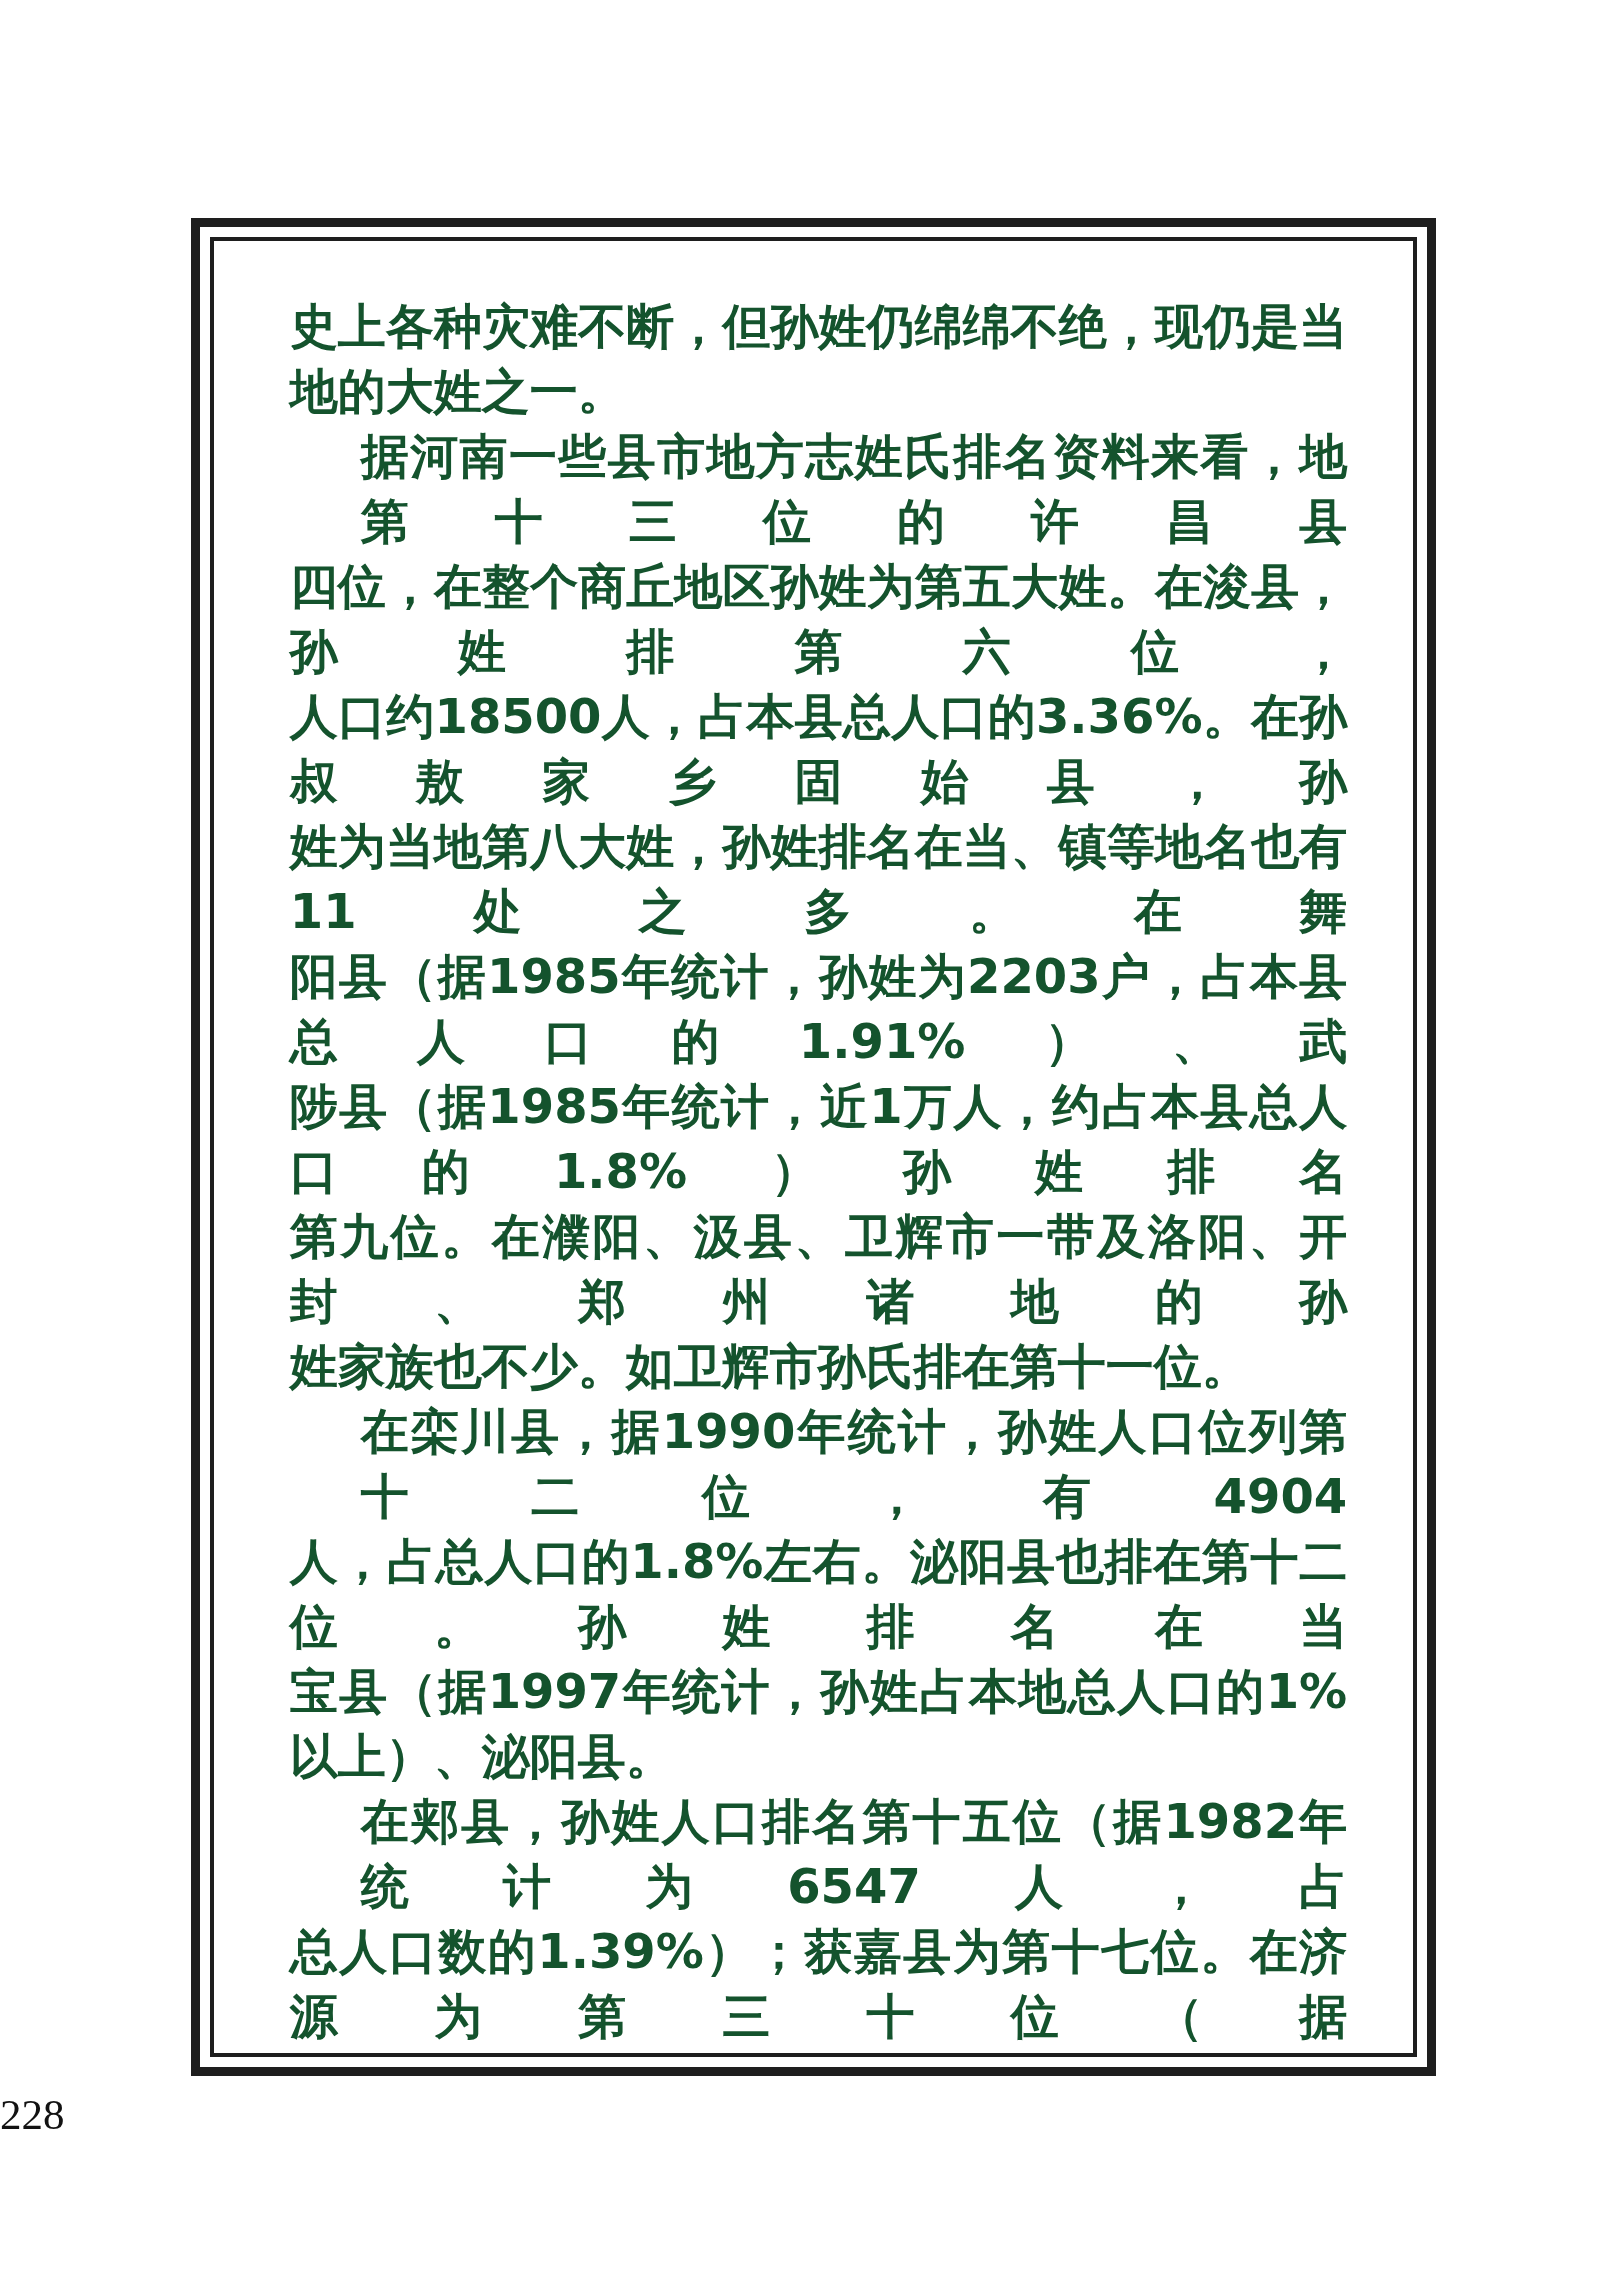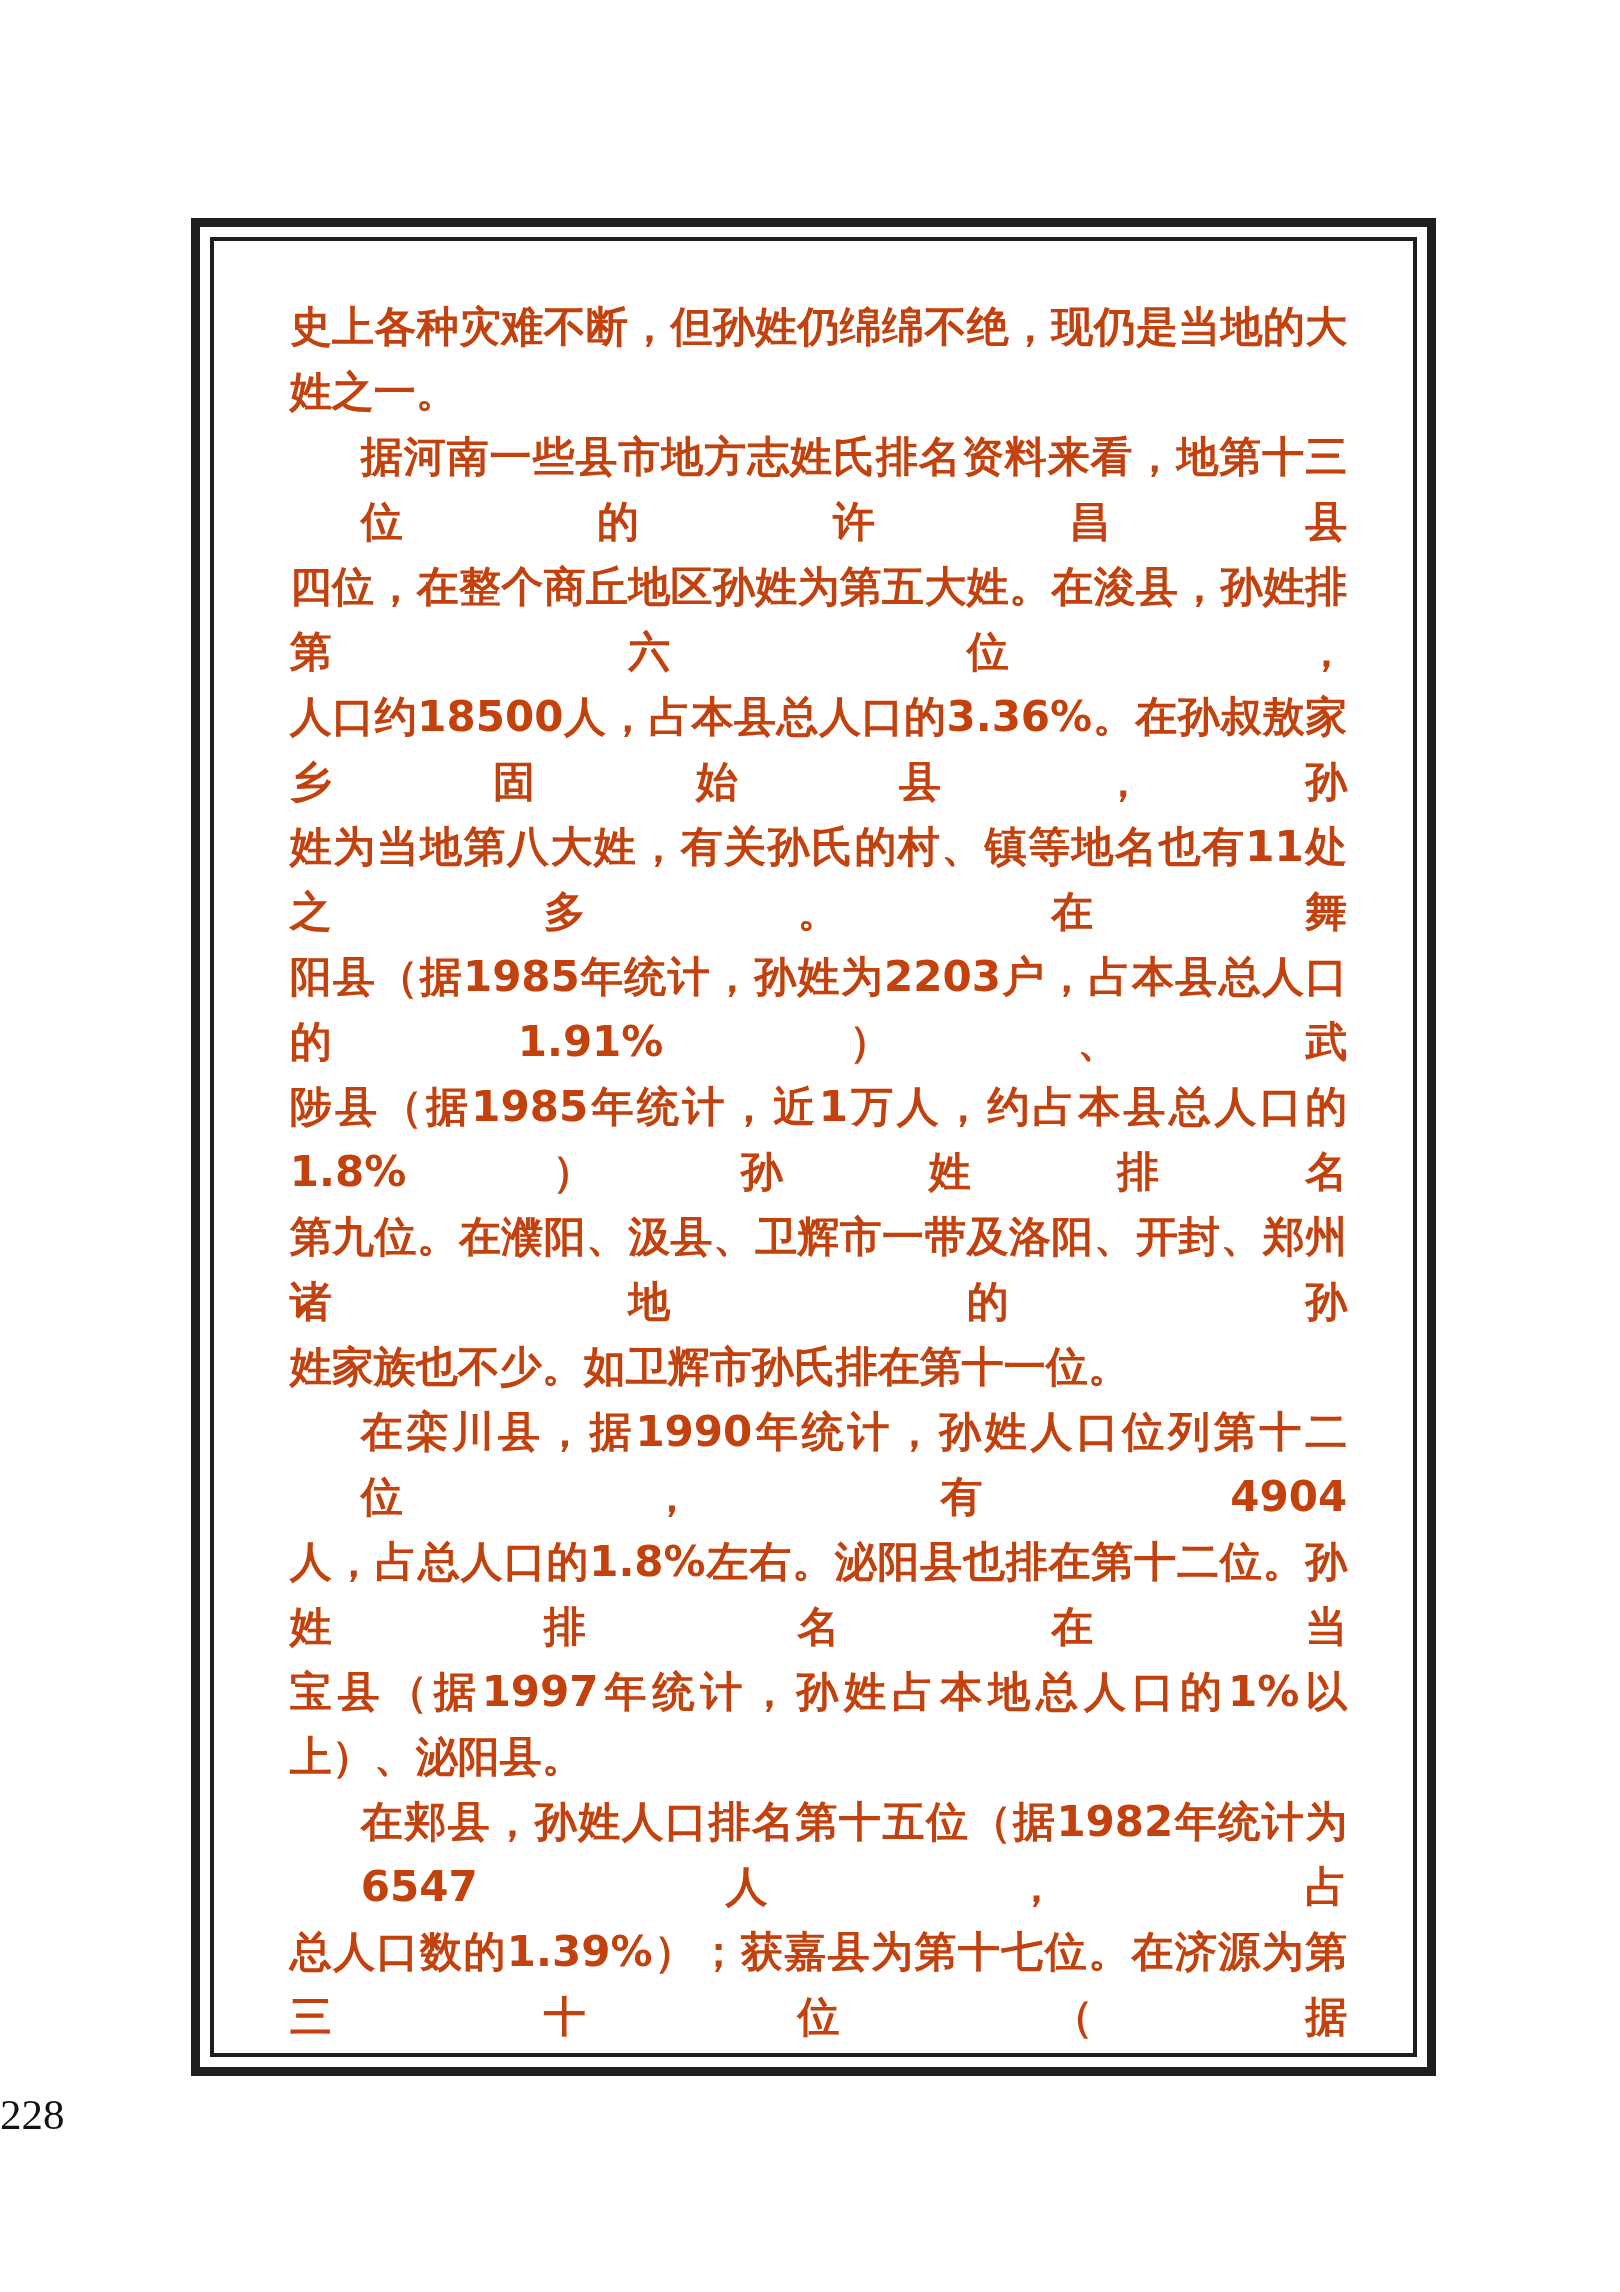--- a/index.html
+++ b/index.html
@@ -28,22 +28,22 @@
     bottom: 9.8px;
     border: 4.9px solid #1e1e1e;
   }
   .text-block {
     position: absolute;
     left: 0;
     top: 0;
     right: 0;
     bottom: 0;
     padding: 53px 66px 0 76px;
-    color: #c2410c;
-    font-size: 42px;
+    color: #14532d;
+    font-size: 48px;
     line-height: 65px;
     font-weight: bold;
     letter-spacing: 0;
   }
   .line { text-align: justify; }
   .fill { text-align-last: justify; }
   .para-end { text-align-last: left; }
   .indent { padding-left: 71px; }
   .page-number {
     position: absolute;
@@ -61,21 +61,21 @@
 
 <div class="page">
 
   <div class="frame-outer">
     <div class="frame-inner">
       <div class="text-block">
         <div class="line para-end">史上各种灾难不断，但孙姓仍绵绵不绝，现仍是当地的大姓之一。</div>
         <div class="line fill indent">据河南一些县市地方志姓氏排名资料来看，地第十三位的许昌县</div>
         <div class="line fill">四位，在整个商丘地区孙姓为第五大姓。在浚县，孙姓排第六位，</div>
         <div class="line fill">人口约18500人，占本县总人口的3.36%。在孙叔敖家乡固始县，孙</div>
-        <div class="line fill">姓为当地第八大姓，有关孙氏的村、镇等地名也有11处之多。在舞</div>
+        <div class="line fill">姓为当地第八大姓，孙姓排名在当、镇等地名也有11处之多。在舞</div>
         <div class="line fill">阳县（据1985年统计，孙姓为2203户，占本县总人口的1.91%）、武</div>
         <div class="line fill">陟县（据1985年统计，近1万人，约占本县总人口的1.8%）孙姓排名</div>
         <div class="line fill">第九位。在濮阳、汲县、卫辉市一带及洛阳、开封、郑州诸地的孙</div>
         <div class="line para-end">姓家族也不少。如卫辉市孙氏排在第十一位。</div>
         <div class="line fill indent">在栾川县，据1990年统计，孙姓人口位列第十二位，有4904</div>
         <div class="line fill">人，占总人口的1.8%左右。泌阳县也排在第十二位。孙姓排名在当</div>
         <div class="line para-end">宝县（据1997年统计，孙姓占本地总人口的1%以上）、泌阳县。</div>
         <div class="line fill indent">在郏县，孙姓人口排名第十五位（据1982年统计为6547人，占</div>
         <div class="line fill">总人口数的1.39%）；获嘉县为第十七位。在济源为第三十位（据</div>
 

